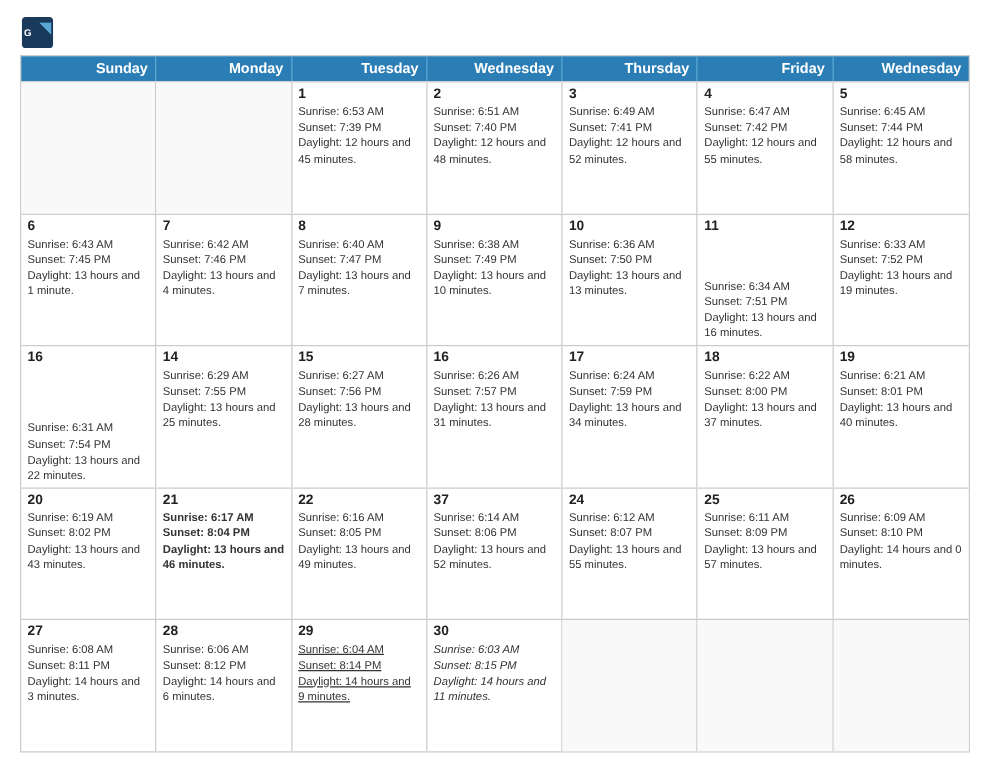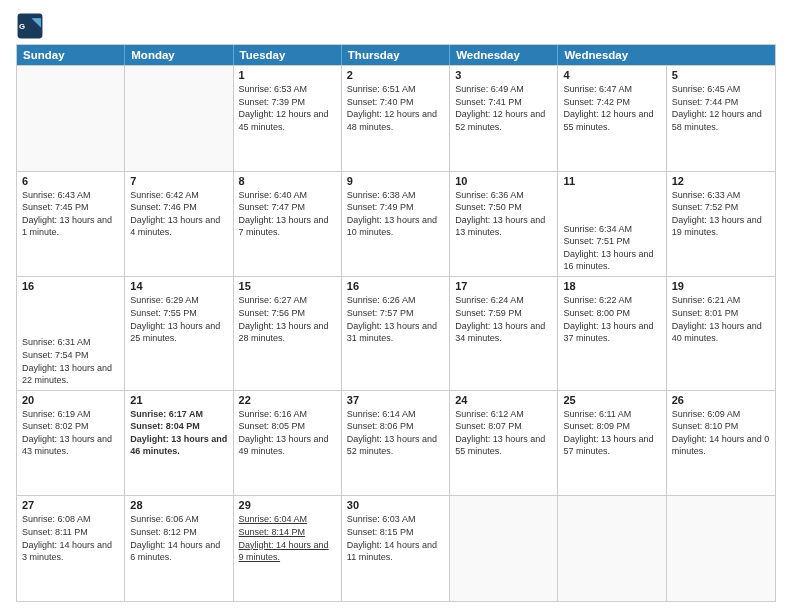--- a/index.html
+++ b/index.html
@@ -61,21 +61,21 @@
     .cal-header-row {
       display: grid;
       grid-template-columns: repeat(7, 1fr);
       background: #2a7db5;
     }
     .cal-header-cell {
       color: #fff;
       font-size: 11.5px;
       font-weight: bold;
       padding: 4px 6px;
-      text-align: left;
+      text-align: right;
       border-right: 1px solid #5ba8d4;
     }
     .cal-header-cell:last-child { border-right: none; }
     .cal-body {
       flex: 1;
       display: flex;
       flex-direction: column;
     }
     .cal-row {
       display: grid;
@@ -128,22 +128,23 @@
       <div class="month-title"></div>
       <div class="location-title"></div>
     </div>
   </div>
 
   <div class="calendar">
     <div class="cal-header-row">
     <div class="cal-header-cell">Sunday</div>
         <div class="cal-header-cell">Monday</div>
         <div class="cal-header-cell">Tuesday</div>
+        <div class="cal-header-cell">Wednesday</div>
         <div class="cal-header-cell">Thursday</div>
-        <div class="cal-header-cell">Wednesday</div>
+        <div class="cal-header-cell">Friday</div>
         <div class="cal-header-cell">Wednesday</div>
       </div>
     <div class="cal-body">
     <div class="cal-row">
           <div class="cal-cell empty"></div>
           <div class="cal-cell empty"></div>
           <div class="cal-cell">
             <span class="day-num">1</span>
             <div class="cell-text" style="white-space: pre-line;">Sunrise: 6:53 AM
 Sunset: 7:39 PM
@@ -320,21 +321,21 @@
 Daylight: 14 hours and 6 minutes.</div>
           </div>
           <div class="cal-cell">
             <span class="day-num">29</span>
             <div class="cell-text" style="white-space: pre-line; text-decoration: underline;">Sunrise: 6:04 AM
 Sunset: 8:14 PM
 Daylight: 14 hours and 9 minutes.</div>
           </div>
           <div class="cal-cell">
             <span class="day-num">30</span>
-            <div class="cell-text" style="white-space: pre-line;">Sunrise: 6:03 AM
+            <div class="cell-text" style="white-space: pre-line; font-style: italic;">Sunrise: 6:03 AM
 Sunset: 8:15 PM
 Daylight: 14 hours and 11 minutes.</div>
           </div>
           <div class="cal-cell empty"></div>
           <div class="cal-cell empty"></div>
           <div class="cal-cell empty"></div>
         </div>
       </div>
   </div>
 </div>

